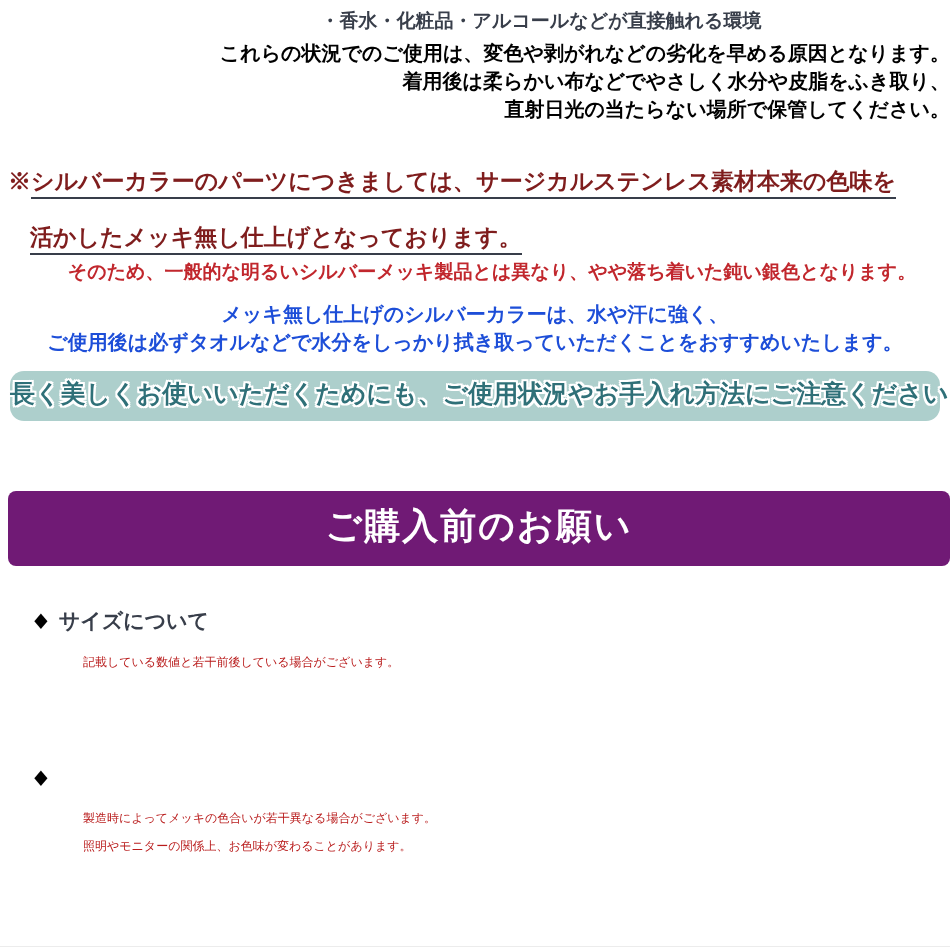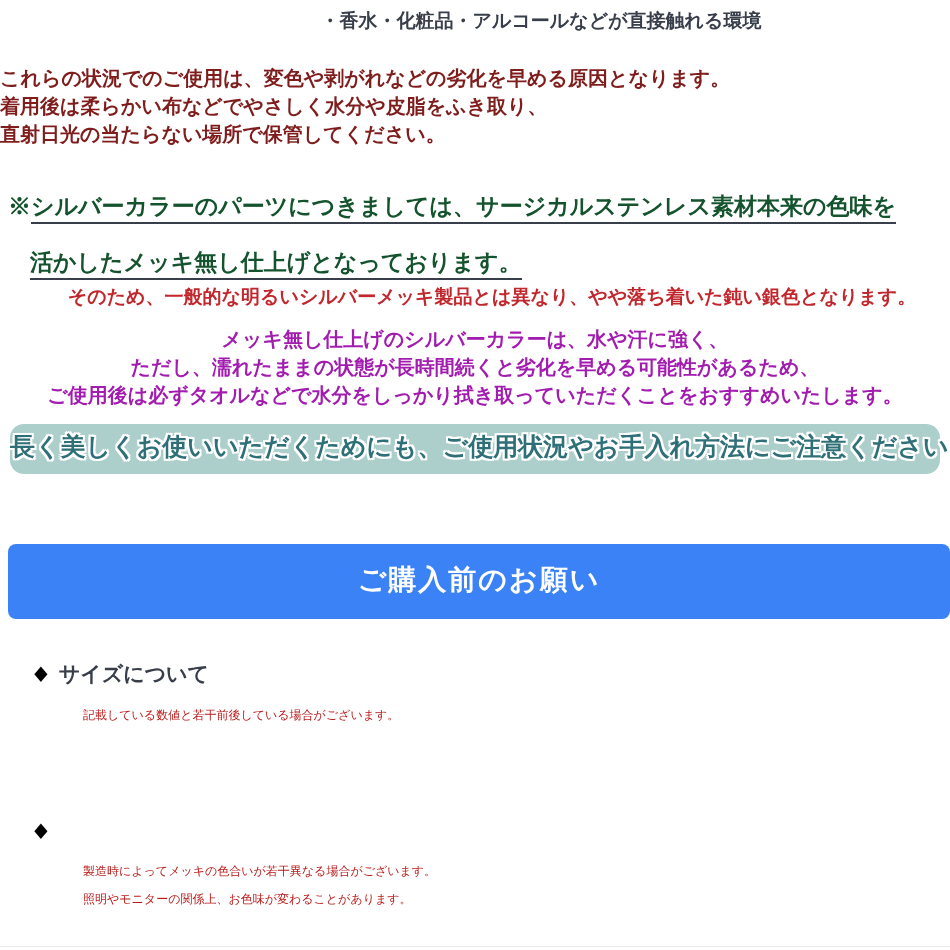--- a/index.html
+++ b/index.html
@@ -21,32 +21,32 @@
   .env-line {
     margin-top: 8px;
     text-align: center;
     transform: translateX(66px);
     font-size: 19px;
     line-height: 28px;
     color: #383e4a;
   }
   
   .warning-block {
-    margin-top: 30px;
-    text-align: left;
-    color: #7f1d1d;
+    margin-top: 5px;
+    text-align: right;
+    color: #000000;
     font-size: 20px;
     line-height: 28px;
   }
   
   .silver-note {
     margin-top: 42px;
     font-size: 23px;
     line-height: 33px;
-    color: #14532d;
+    color: #7f1d1d;
     padding-left: 8px;
   }
   .silver-note .u {
     border-bottom: 2px solid #383e4a;
     padding-bottom: 1px;
   }
   .silver-note .line2 {
     padding-left: 22px;
     margin-top: 23px;
   }
@@ -58,21 +58,21 @@
     color: #c1272d;
     font-size: 19px;
     line-height: 26px;
   }
   
   .plating-block {
     margin-top: 16px;
     text-align: center;
     font-size: 20px;
     line-height: 28px;
-    color: #a21caf;
+    color: #1d4ed8;
   }
   
   .care-banner {
     margin: 13px 10px 0 10px;
     height: 50px;
     border-radius: 14px;
     background: #adcfcc;
     text-align: center;
     line-height: 50px;
     font-size: 25px;
@@ -83,24 +83,24 @@
       -2px 2px 0 #ffffff, 2px 2px 0 #ffffff,
       -2px 0 0 #ffffff, 2px 0 0 #ffffff,
       0 -2px 0 #ffffff, 0 2px 0 #ffffff;
     white-space: nowrap;
   }
   
   .purchase-banner {
     margin: 70px 0 0 8px;
     height: 75px;
     border-radius: 8px;
-    background: #3b82f6;
+    background: #701a75;
     text-align: center;
     line-height: 75px;
-    font-size: 28px;
+    font-size: 36px;
     color: #ffffff;
     letter-spacing: 2px;
   }
   
   .section-heading {
     display: flex;
     align-items: center;
     padding-left: 33px;
     font-size: 21px;
     color: #383e4a;
@@ -146,21 +146,20 @@
   </div>
 
   <div class="silver-note">
     <div><span>※</span><span class="u">シルバーカラーのパーツにつきましては、サージカルステンレス素材本来の色味を</span></div>
     <div class="line2"><span class="u">活かしたメッキ無し仕上げとなっております。</span></div>
   </div>
   <div class="silver-subnote">そのため、一般的な明るいシルバーメッキ製品とは異なり、やや落ち着いた鈍い銀色となります。</div>
 
   <div class="plating-block">
     <div>メッキ無し仕上げのシルバーカラーは、水や汗に強く、</div>
-    <div>ただし、濡れたままの状態が長時間続くと劣化を早める可能性があるため、</div>
     <div>ご使用後は必ずタオルなどで水分をしっかり拭き取っていただくことをおすすめいたします。</div>
   </div>
 
   <div class="care-banner">長く美しくお使いいただくためにも、ご使用状況やお手入れ方法にご注意ください。</div>
 
   <div class="purchase-banner">ご購入前のお願い</div>
 
   <div class="section-heading size">
     <span class="diamond">◆</span>
     <span>サイズについて</span>

